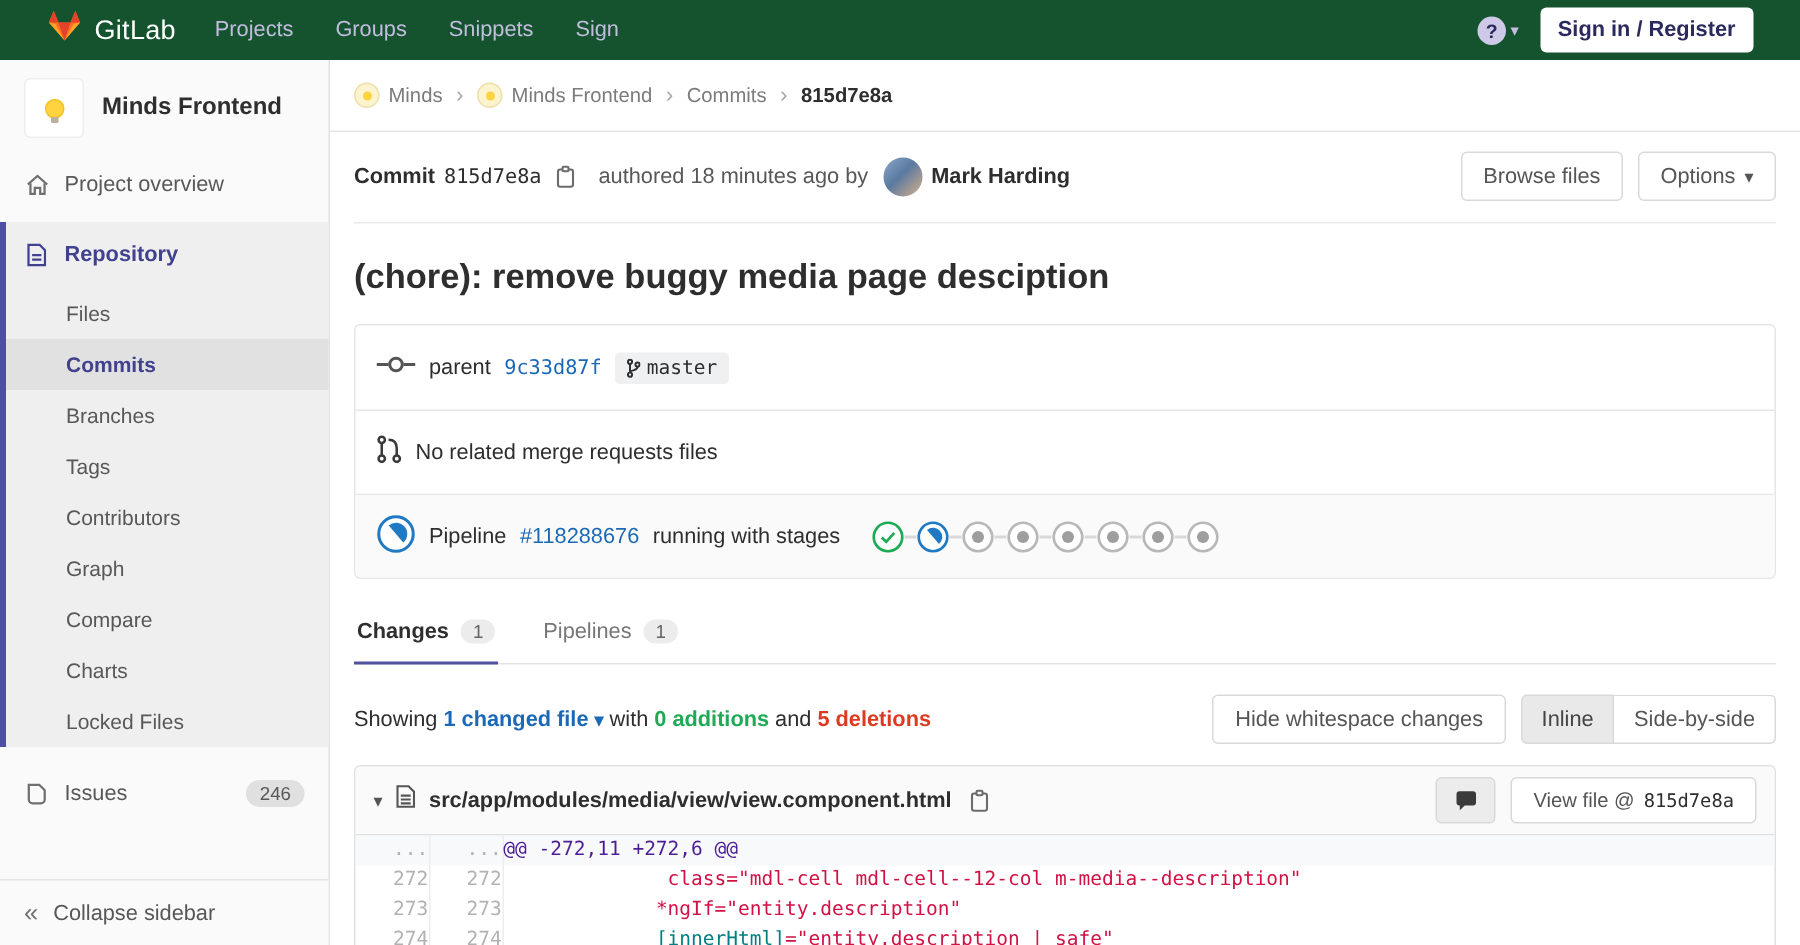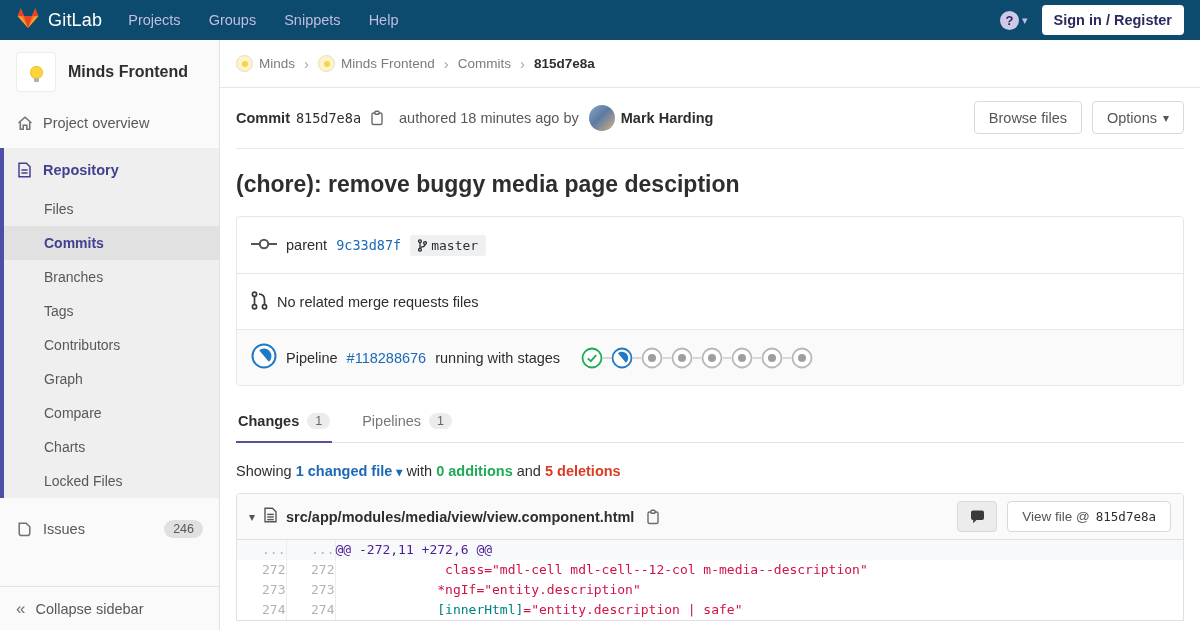--- a/index.html
+++ b/index.html
@@ -1,21 +1,21 @@
 <!DOCTYPE html>
 <html><head>
 <meta charset="utf-8">
 <style>
   * { margin:0; padding:0; box-sizing:border-box; }
   html,body { width:1200px; height:630px; overflow:hidden; }
   body { font-family:"Liberation Sans", sans-serif; background:#fff; color:#2e2e2e; }
   .app { width:1200px; height:630px; display:flex; flex-direction:column; overflow:hidden; }
 
   
-  .navbar { height:40px; background:#0c4a6e; display:flex; align-items:center; padding:0 16px; flex:0 0 40px; }
+  .navbar { height:40px; background:#14532d; display:flex; align-items:center; padding:0 31px; flex:0 0 40px; }
   .logo-wrap { display:flex; align-items:center; gap:8px; margin-right:26px; cursor:pointer; }
   .logo-text { color:#fff; font-size:18px; letter-spacing:.2px; }
   .nav-links { display:flex; gap:28px; }
   .nav-link { color:#c2bcdf; font-size:14.5px; text-decoration:none; cursor:pointer; }
   .nav-right { margin-left:auto; display:flex; align-items:center; gap:14px; }
   .search-box { width:320px; height:27px; background:#45436f; border:1px solid #545186; border-radius:4px; display:flex; align-items:center; padding:0 10px; }
   .search-box input { flex:1; background:transparent; border:none; outline:none; color:#d9d5ee; font-size:14px; font-family:"Liberation Sans", sans-serif; }
   .search-box input::placeholder { color:#9c95c6; }
   .help-wrap { display:flex; align-items:center; gap:3px; cursor:pointer; }
   .q-circle { width:19px; height:19px; border-radius:50%; background:#cdc9e6; color:#2b2a5e; font-weight:bold; font-size:13px; display:flex; align-items:center; justify-content:center; }
@@ -127,21 +127,21 @@
           <path fill="#e24329" d="M1.6 9 L4.8 1.2 L8 9 Z M16 9 L19.2 1.2 L22.4 9 Z M8 9 H16 L12 21 Z"></path>
           <path fill="#fca326" d="M1.6 9 L12 21 L6 9.9 Z M22.4 9 L12 21 L18 9.9 Z"></path>
         </svg>
       </span>
       <span class="logo-text">GitLab</span>
     </div>
     <div class="nav-links">
       <a class="nav-link">Projects</a>
       <a class="nav-link">Groups</a>
       <a class="nav-link">Snippets</a>
-      <a class="nav-link">Help</a>
+      <a class="nav-link">Sign</a>
     </div>
     <div class="nav-right">
       <div class="help-wrap">
         <span class="q-circle">?</span>
         <span class="chev">▾</span>
       </div>
       <button class="signin-btn">Sign in / Register</button>
     </div>
   </div>
 
@@ -362,20 +362,27 @@
           </a>
         </div>
 
         <div class="summary-row">
           <span>Showing</span>
           <a class="link bold-link gap"><span>1 changed file</span>&nbsp;<span class="caret" style="color:#1b69b6">▾</span></a>
           <span>with</span>
           <span class="additions gap">0 additions</span>
           <span>and</span>
           <span class="deletions gap">5 deletions</span>
+          <div class="summary-actions">
+            <button class="btn">Hide whitespace changes</button>
+            <div class="segmented">
+              <button class="seg first">Inline</button>
+              <button class="seg second">Side-by-side</button>
+            </div>
+          </div>
         </div>
 
         <div class="diff-box">
           <div class="diff-header">
             <span class="caret">▾</span>
             <span>
               <svg width="13" height="16" viewBox="0 0 13 16" fill="none" stroke="#555" stroke-width="1.4">
                 <path d="M1 1.2 H8.4 L12 4.8 V14.8 H1 Z"></path>
                   <line x1="3.2" y1="7.4" x2="9.8" y2="7.4"></line>
                   <line x1="3.2" y1="10" x2="9.8" y2="10"></line>

